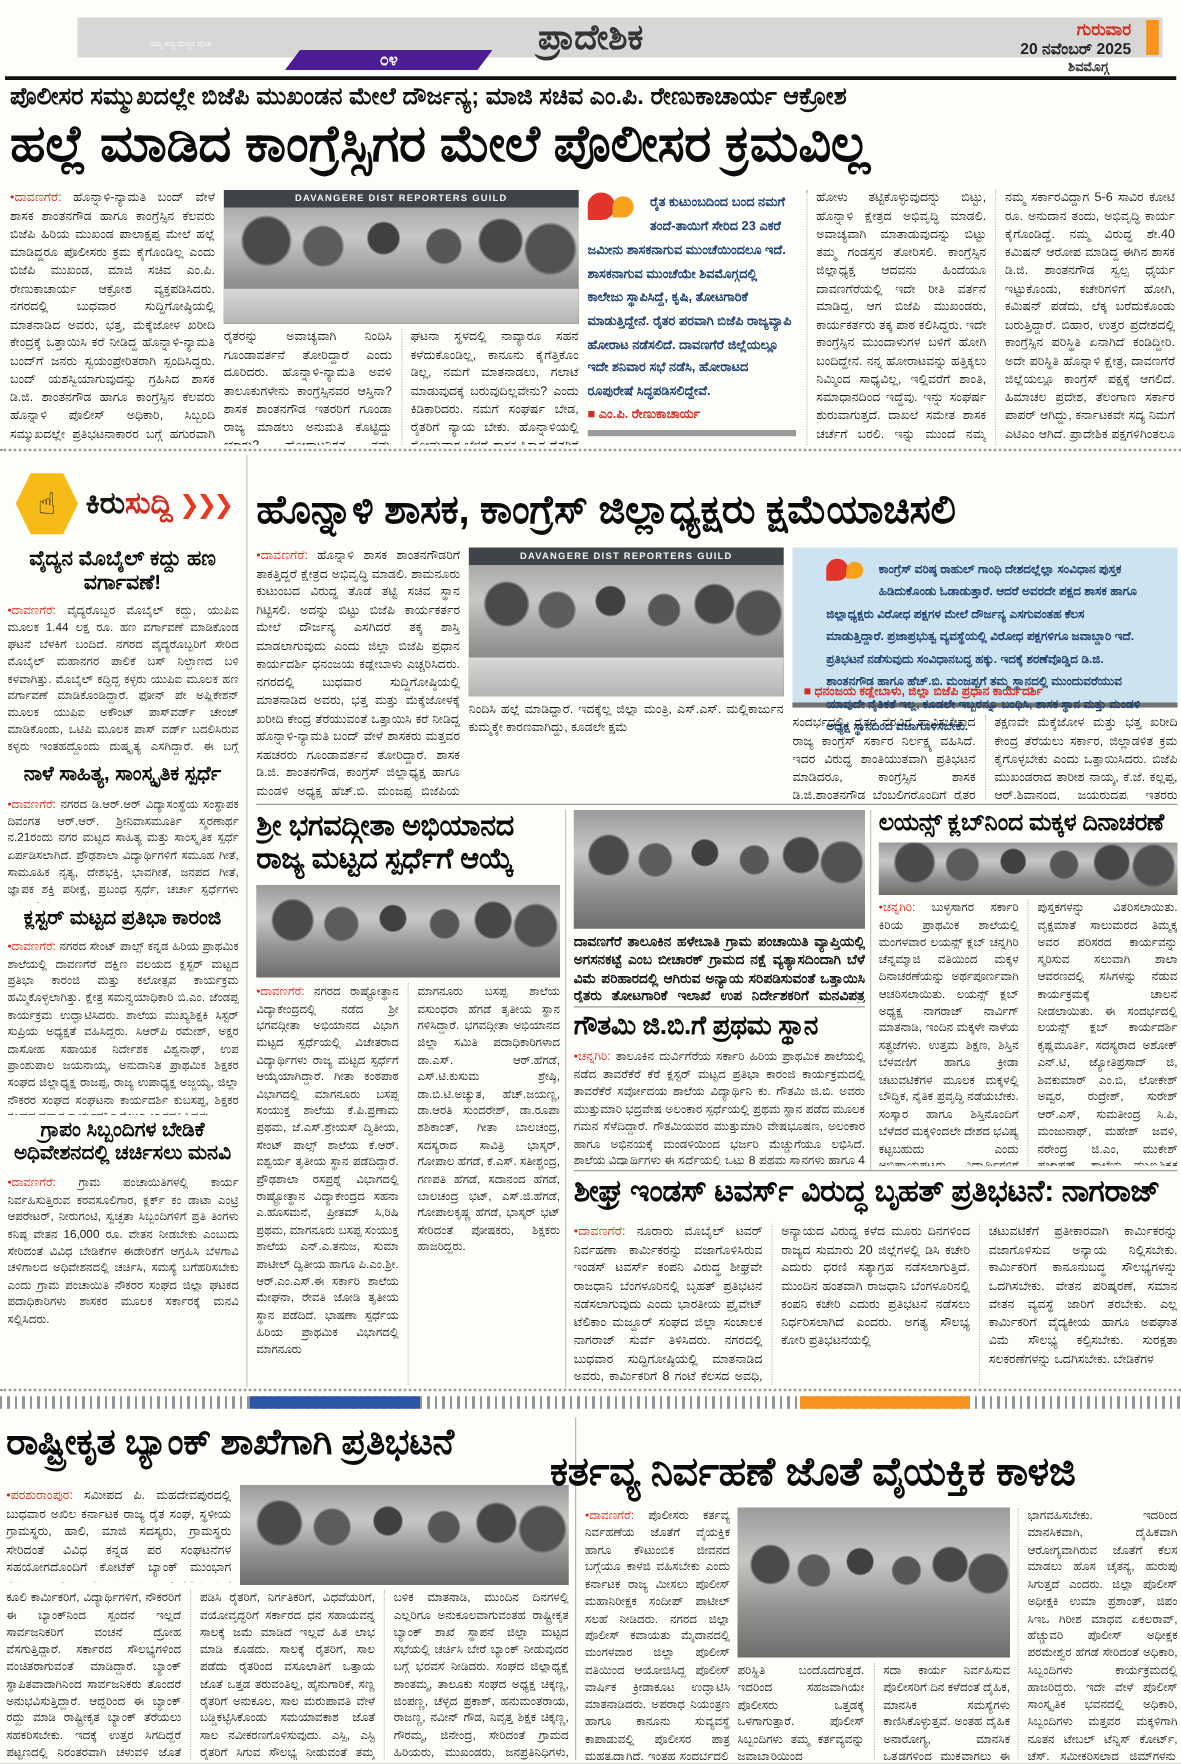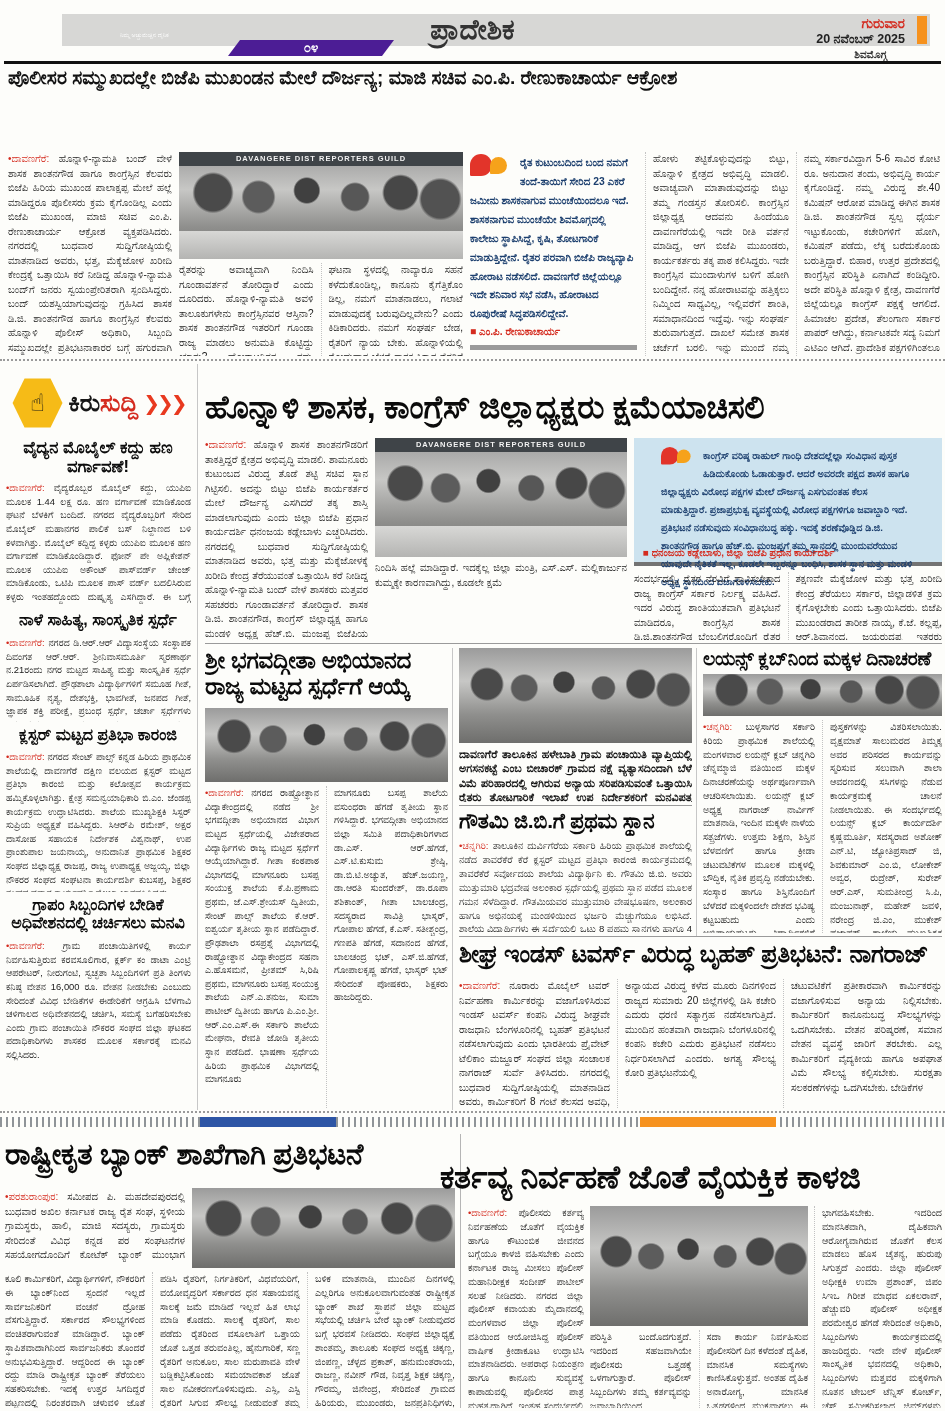--- a/index.html
+++ b/index.html
@@ -94,20 +94,21 @@
     <div class="day">ಗುರುವಾರ</div>
     <div class="dt">20 ನವೆಂಬರ್ 2025</div>
   </div>
   <div class="abs" id="city">ಶಿವಮೊಗ್ಗ</div>
 
   <div class="abs" id="logoTag">ನಿಮ್ಮ ಅಚ್ಚುಮೆಚ್ಚಿನ ದೈನಿಕ</div>
   <div class="abs" id="pageStrip">೦೪</div>
   <div class="abs" id="headerRule"></div>
 
   <div class="kick" style="left:8px;top:67px;width:932px;height:25px;font-size:19px">ಪೊಲೀಸರ ಸಮ್ಮುಖದಲ್ಲೇ ಬಿಜೆಪಿ ಮುಖಂಡನ ಮೇಲೆ ದೌರ್ಜನ್ಯ; ಮಾಜಿ ಸಚಿವ ಎಂ.ಪಿ. ರೇಣುಕಾಚಾರ್ಯ ಆಕ್ರೋಶ</div>
+  <div class="hd" style="left:8px;top:93px;width:932px;height:56px;font-size:41px">ಹಲ್ಲೆ ಮಾಡಿದ ಕಾಂಗ್ರೆಸ್ಸಿಗರ ಮೇಲೆ ಪೊಲೀಸರ ಕ್ರಮವಿಲ್ಲ</div>
 
   <div class="col" style="left:8px;top:152px;width:164px;height:204px">
     <span class="dl">•ದಾವಣಗೆರೆ:</span>
     <span>ಹೊನ್ನಾಳಿ-ನ್ಯಾಮತಿ ಬಂದ್ ವೇಳೆ ಶಾಸಕ ಶಾಂತನಗೌಡ ಹಾಗೂ ಕಾಂಗ್ರೆಸ್ಸಿನ ಕೆಲವರು ಬಿಜೆಪಿ ಹಿರಿಯ ಮುಖಂಡ ಪಾಲಾಕ್ಷಪ್ಪ ಮೇಲೆ ಹಲ್ಲೆ ಮಾಡಿದ್ದರೂ ಪೊಲೀಸರು ಕ್ರಮ ಕೈಗೊಂಡಿಲ್ಲ ಎಂದು ಬಿಜೆಪಿ ಮುಖಂಡ, ಮಾಜಿ ಸಚಿವ ಎಂ.ಪಿ. ರೇಣುಕಾಚಾರ್ಯ ಆಕ್ರೋಶ ವ್ಯಕ್ತಪಡಿಸಿದರು. ನಗರದಲ್ಲಿ ಬುಧವಾರ ಸುದ್ದಿಗೋಷ್ಠಿಯಲ್ಲಿ ಮಾತನಾಡಿದ ಅವರು, ಭತ್ತ, ಮೆಕ್ಕೆಜೋಳ ಖರೀದಿ ಕೇಂದ್ರಕ್ಕೆ ಒತ್ತಾಯಿಸಿ ಕರೆ ನೀಡಿದ್ದ ಹೊನ್ನಾಳಿ-ನ್ಯಾಮತಿ ಬಂದ್‌ಗೆ ಜನರು ಸ್ವಯಂಪ್ರೇರಿತರಾಗಿ ಸ್ಪಂದಿಸಿದ್ದರು. ಬಂದ್ ಯಶಸ್ವಿಯಾಗುವುದನ್ನು ಗ್ರಹಿಸಿದ ಶಾಸಕ ಡಿ.ಜಿ. ಶಾಂತನಗೌಡ ಹಾಗೂ ಕಾಂಗ್ರೆಸ್ಸಿನ ಕೆಲವರು ಹೊನ್ನಾಳಿ ಪೊಲೀಸ್ ಅಧಿಕಾರಿ, ಸಿಬ್ಬಂದಿ ಸಮ್ಮುಖದಲ್ಲೇ ಪ್ರತಿಭಟನಾಕಾರರ ಬಗ್ಗೆ ಹಗುರವಾಗಿ ಮಾತಾಡಿದ್ದಾರೆ. ಬಿಜೆಪಿ ಮುಖಂಡ ಪಾಲಾಕ್ಷಪ್ಪ ಸೇರಿದಂತೆ ಪಕ್ಷದ ಕಾರ್ಯಕರ್ತರು,</span>
   </div>
 
   <div class="photo" style="left:179px;top:152px;width:284px;height:107px">
     <div class="banner">DAVANGERE DIST REPORTERS GUILD</div>
     <div class="table"></div>
   </div>

